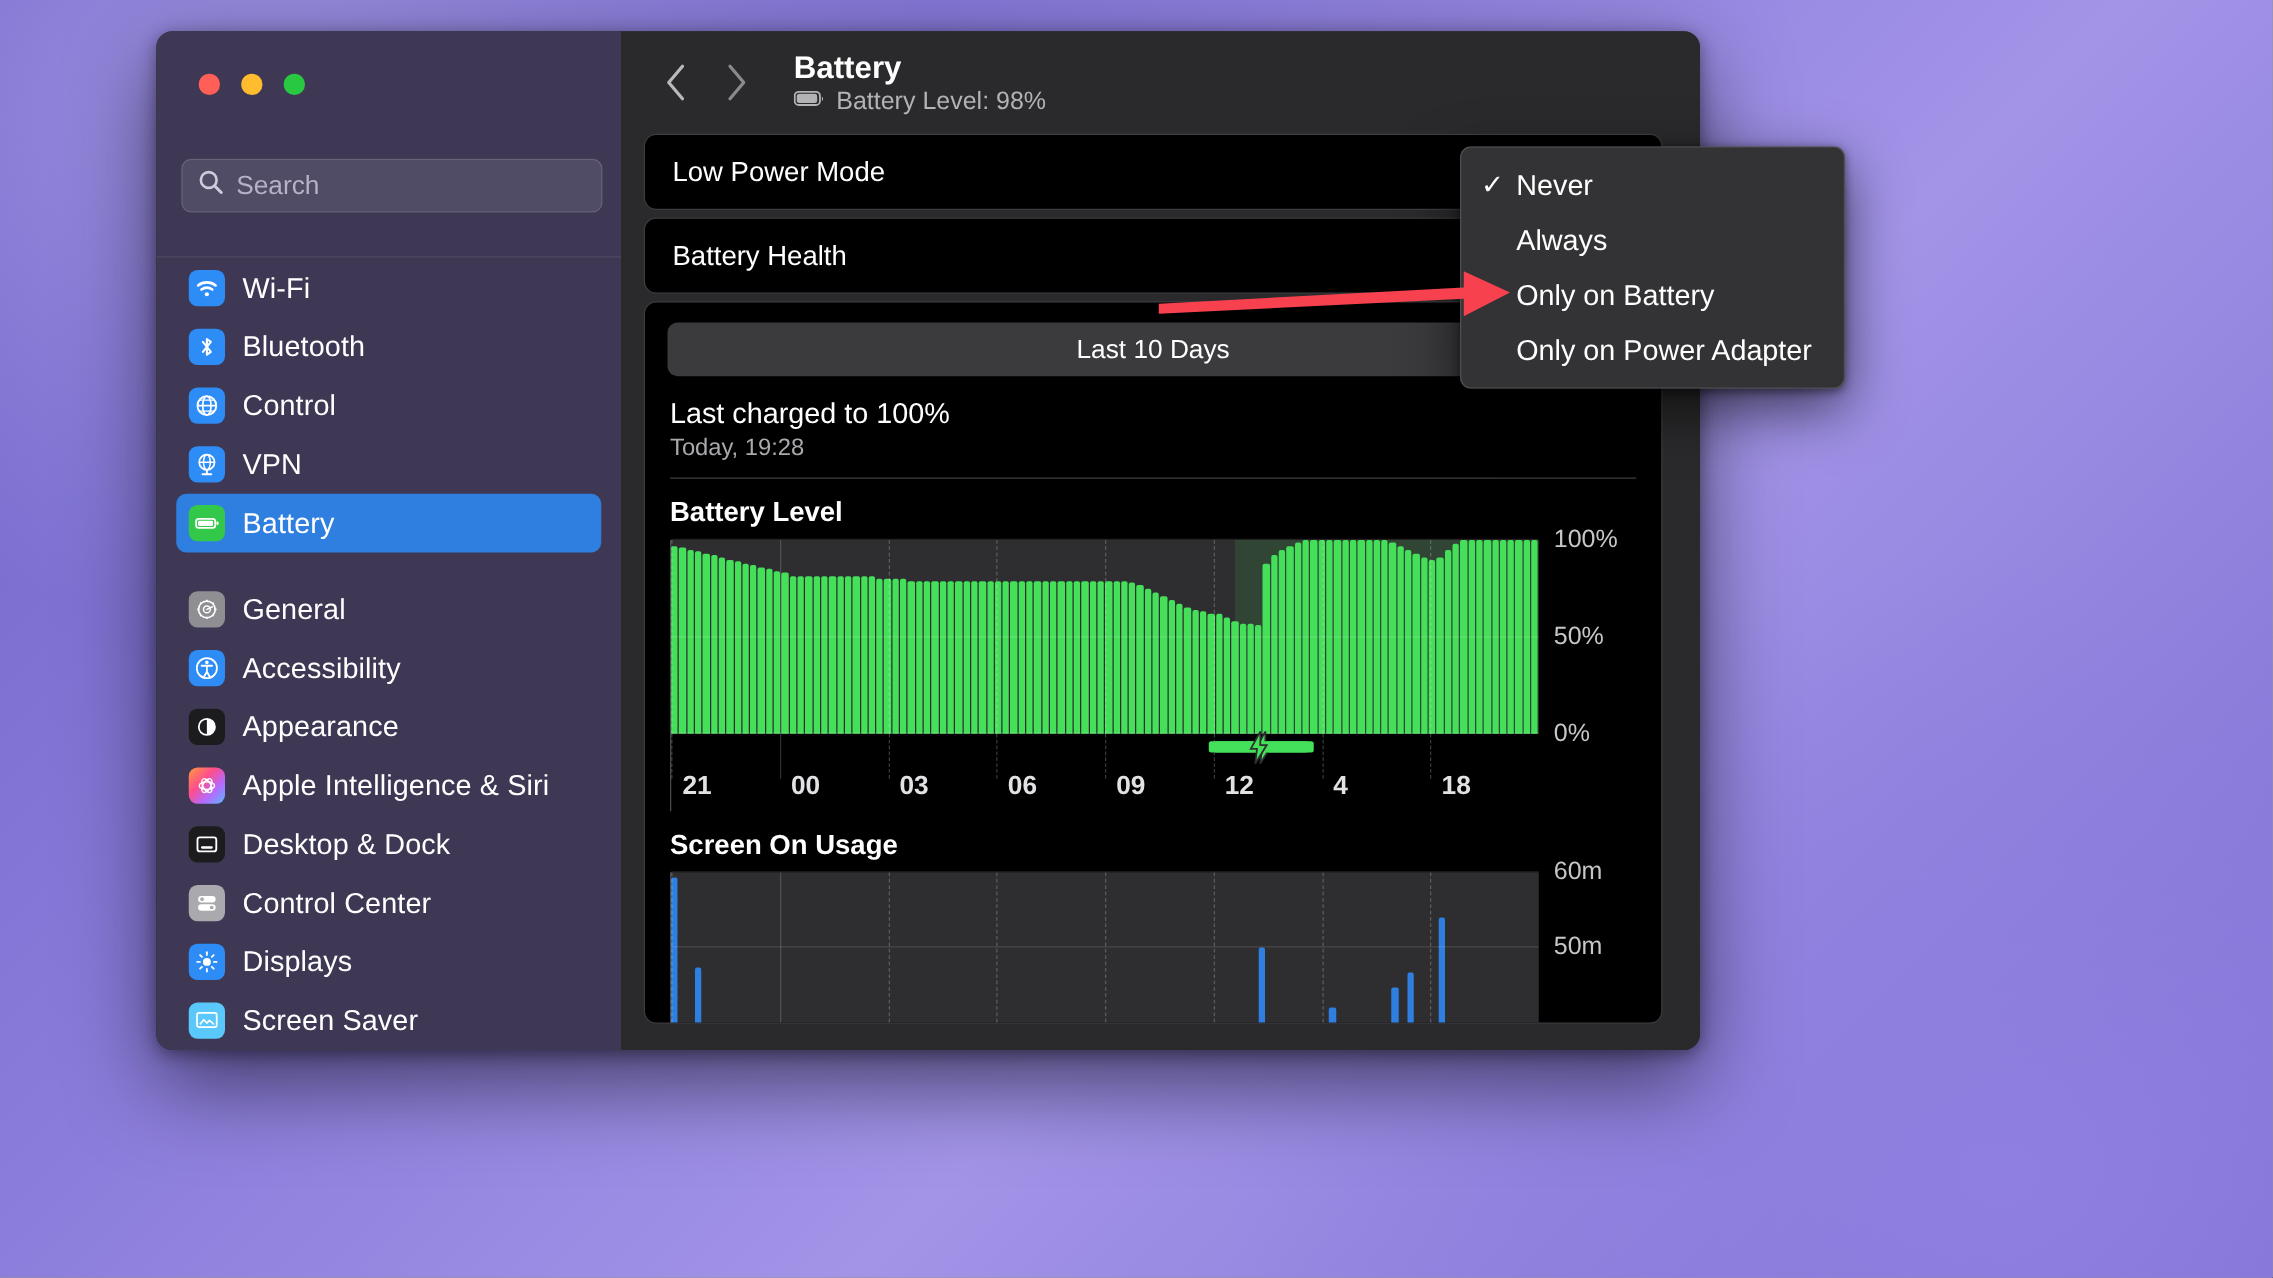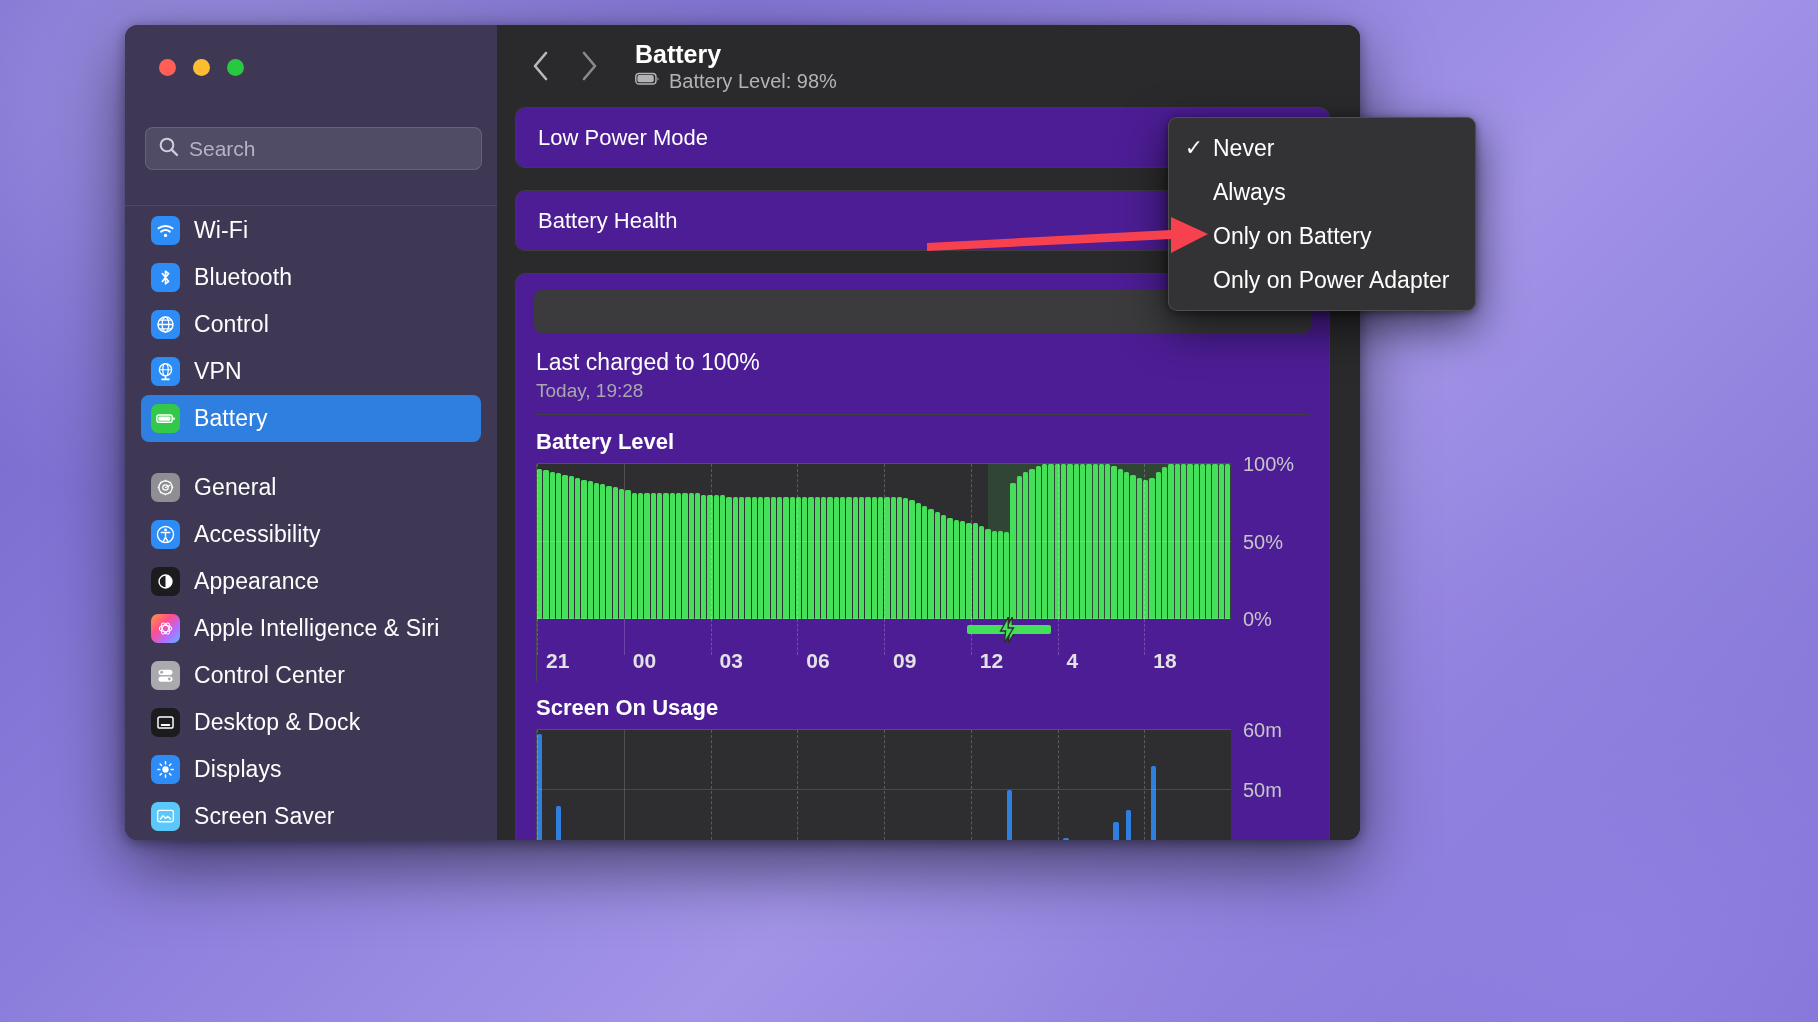--- a/index.html
+++ b/index.html
@@ -129,24 +129,24 @@
   }
   #subtitle {
     color: #b3b3b6; font-size: 20px;
   }
 
   #content {
     padding: 0 30px 0 18px;
   }
 
   .card {
-    background: #4c1d95;
+    background: #000000;
     border: 1px solid #3d3d40;
     border-radius: 10px;
-    margin-bottom: 22px;
+    margin-bottom: 6px;
   }
   .row {
     height: 59px;
     display: flex; align-items: center;
     padding: 0 22px;
     color: #ffffff; font-size: 22px;
   }
 
   
   #seg-wrap { padding: 16px 18px 0 18px; }
@@ -426,39 +426,39 @@
               <ellipse cx="12" cy="12" rx="7" ry="3.6"></ellipse>
               <ellipse cx="12" cy="12" rx="7" ry="3.6" transform="rotate(60 12 12)"></ellipse>
               <ellipse cx="12" cy="12" rx="7" ry="3.6" transform="rotate(120 12 12)"></ellipse>
             </g>
           </svg>
         </span>
         <span class="nav-label">Apple Intelligence &amp; Siri</span>
       </div>
 
       <div class="nav-item">
+        <span class="ico" style="background:#1c1c1e;">
+          <svg width="21" height="21" viewBox="0 0 24 24">
+            <rect x="3.4" y="5.6" width="17.2" height="12.8" rx="2.2" fill="none" stroke="#fff" stroke-width="1.7"></rect>
+            <rect x="6.6" y="13.6" width="10.8" height="2.3" rx="1" fill="#fff"></rect>
+          </svg>
+        </span>
+        <span class="nav-label">Desktop &amp; Dock</span>
+      </div>
+
+      <div class="nav-item">
         <span class="ico" style="background:#a9a9ae;">
           <svg width="21" height="21" viewBox="0 0 24 24">
             <rect x="4" y="5.4" width="16" height="6" rx="3" fill="#fff"></rect>
             <circle cx="7.6" cy="8.4" r="1.7" fill="#a9a9ae"></circle>
             <rect x="4" y="13" width="16" height="6" rx="3" fill="#fff"></rect>
             <circle cx="16.4" cy="16" r="1.7" fill="#a9a9ae"></circle>
           </svg>
         </span>
         <span class="nav-label">Control Center</span>
-      </div>
-
-      <div class="nav-item">
-        <span class="ico" style="background:#1c1c1e;">
-          <svg width="21" height="21" viewBox="0 0 24 24">
-            <rect x="3.4" y="5.6" width="17.2" height="12.8" rx="2.2" fill="none" stroke="#fff" stroke-width="1.7"></rect>
-            <rect x="6.6" y="13.6" width="10.8" height="2.3" rx="1" fill="#fff"></rect>
-          </svg>
-        </span>
-        <span class="nav-label">Desktop &amp; Dock</span>
       </div>
 
       <div class="nav-item">
         <span class="ico" style="background:#2d8cf5;">
           <svg width="21" height="21" viewBox="0 0 24 24">
             <circle cx="12" cy="12" r="3.6" fill="#fff"></circle>
             <g stroke="#fff" stroke-width="1.7" stroke-linecap="round">
               <line x1="12" y1="3.2" x2="12" y2="5.6"></line>
                 <line x1="12" y1="18.4" x2="12" y2="20.8"></line>
               <line x1="3.2" y1="12" x2="5.6" y2="12"></line>
@@ -525,20 +525,21 @@
       <div class="card">
         <div class="row">
           <span>Battery Health</span>
         </div>
       </div>
 
       <div class="card">
 
         <div id="seg-wrap">
           <div id="segmented">
+            <div class="seg">Last 10 Days</div>
           </div>
         </div>
 
         <div id="charged-block">
           <div id="charged-title">Last charged to 100%</div>
           <div id="charged-time">Today, 19:28</div>
         </div>
 
         <div class="section-rule"></div>
 

